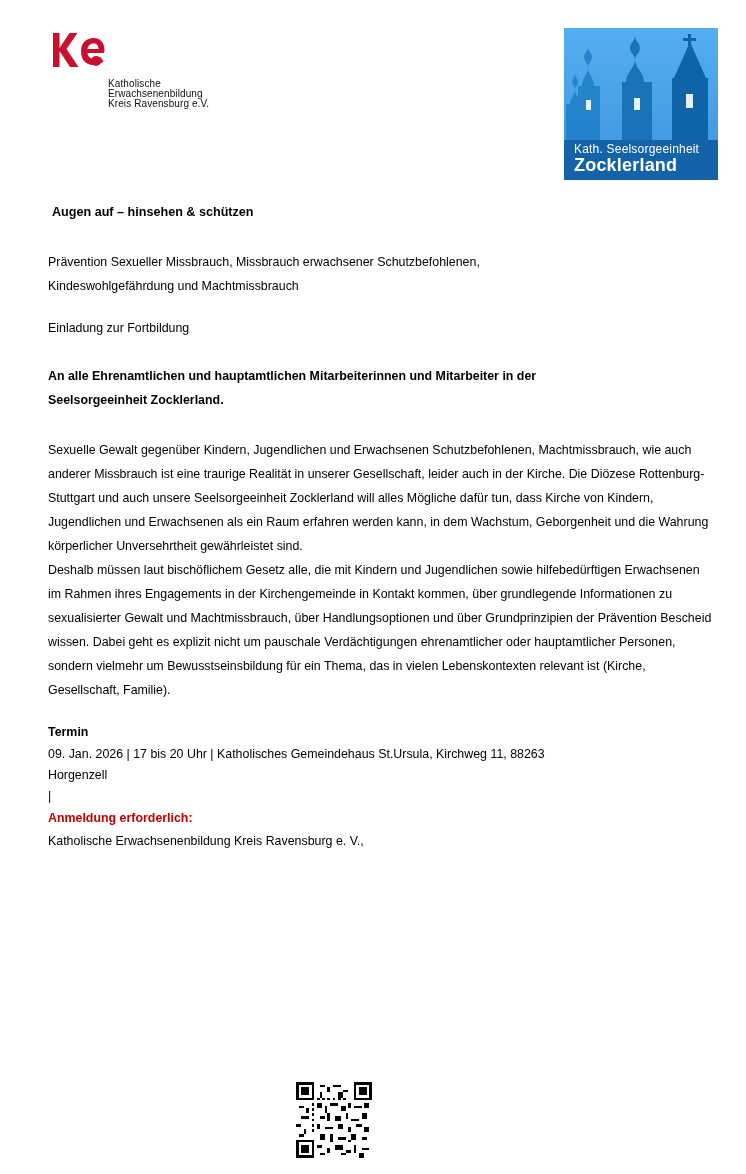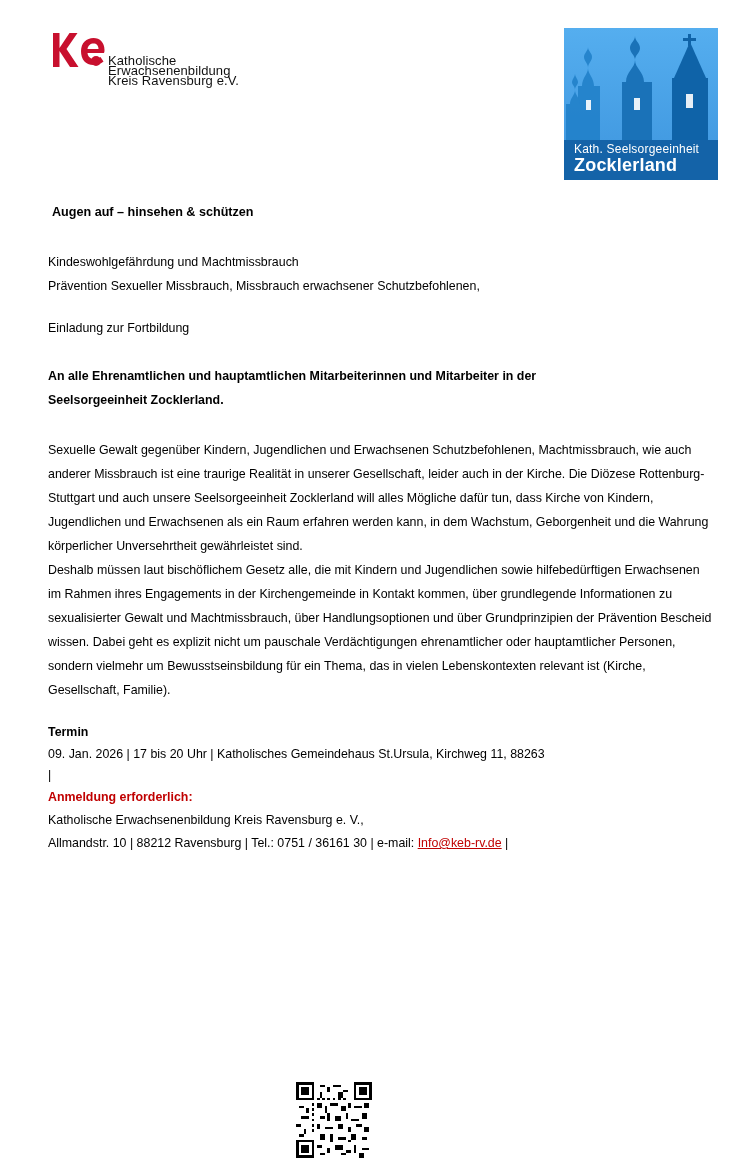--- a/index.html
+++ b/index.html
@@ -42,22 +42,22 @@
   .keb-mark {
     position: absolute;
     left: 0;
     top: 0;
     width: 56px;
     height: 40px;
   }
   .keb-text {
     position: absolute;
     left: 58px;
-    top: 26px;
-    font-size: 13px;
+    top: 49px;
+    font-size: 10px;
     line-height: 10px;
     color: #111;
     letter-spacing: 0.1px;
   }
 
   .badge {
     position: absolute;
     right: 28px;
     top: 6px;
     width: 154px;
@@ -217,47 +217,47 @@
       <div class="bar-small">Kath. Seelsorgeeinheit</div>
       <div class="bar-big">Zocklerland</div>
     </div>
   </div>
 
   <div class="content">
 
     <p class="t-title">Augen auf – hinsehen &amp; schützen</p>
 
     <div class="block">
+      <div>Prävention Sexueller Missbrauch, Missbrauch erwachsener Schutzbefohlenen,</div>
       <div>Kindeswohlgefährdung und Machtmissbrauch</div>
-      <div>Prävention Sexueller Missbrauch, Missbrauch erwachsener Schutzbefohlenen,</div>
     </div>
 
     <p class="p" style="margin-bottom:24px;">Einladung zur Fortbildung</p>
 
     <div class="block" style="margin-bottom:26px;">
       <div class="p bold nomargin">An alle Ehrenamtlichen und hauptamtlichen Mitarbeiterinnen und Mitarbeiter in der</div>
       <div class="p bold nomargin">Seelsorgeeinheit Zocklerland.</div>
     </div>
 
     <p class="p" style="margin-bottom:0;">Sexuelle Gewalt gegenüber Kindern, Jugendlichen und Erwachsenen Schutzbefohlenen, Machtmissbrauch, wie auch anderer Missbrauch ist eine traurige Realität in unserer Gesellschaft, leider auch in der Kirche. Die Diözese Rottenburg-Stuttgart und auch unsere Seelsorgeeinheit Zocklerland will alles Mögliche dafür tun, dass Kirche von Kindern, Jugendlichen und Erwachsenen als ein Raum erfahren werden kann, in dem Wachstum, Geborgenheit und die Wahrung körperlicher Unversehrtheit gewährleistet sind.</p>
 
     <p class="p" style="margin-bottom:18px;">Deshalb müssen laut bischöflichem Gesetz alle, die mit Kindern und Jugendlichen sowie hilfebedürftigen Erwachsenen im Rahmen ihres Engagements in der Kirchengemeinde in Kontakt kommen, über grundlegende Informationen zu sexualisierter Gewalt und Machtmissbrauch, über Handlungsoptionen und über Grundprinzipien der Prävention Bescheid wissen. Dabei geht es explizit nicht um pauschale Verdächtigungen ehrenamtlicher oder hauptamtlicher Personen, sondern vielmehr um Bewusstseinsbildung für ein Thema, das in vielen Lebenskontexten relevant ist (Kirche, Gesellschaft, Familie).</p>
 
 
 
     <div class="block" style="margin-bottom:0;">
       <div class="termin-head">Termin</div>
       <div class="termin-line">09. Jan. 2026 | 17 bis 20 Uhr | Katholisches Gemeindehaus St.Ursula, Kirchweg 11, 88263</div>
+      <div class="termin-line">Horgenzell</div>
       <div class="caret">|</div>
     </div>
 
     <div class="block" style="margin-bottom:0;">
       <div class="anm">Anmeldung erforderlich:</div>
       <div class="contact-line">Katholische Erwachsenenbildung Kreis Ravensburg e. V.,</div>
-      <div class="contact-line"><span>Allmandstr. 10 | 88212 Ravensburg | Tel.: 0751 / 36161 30 | e-mail: </span><a class="mail-link" href="#">Info@keb-rv.de</a><span> |</span></div>
     </div>
 
   </div>
 
   <svg class="qr" viewBox="0 0 29 29" shape-rendering="crispEdges">
     <rect width="29" height="29" fill="#ffffff"></rect>
     <g fill="#000000">
 
       <rect x="0" y="0" width="7" height="1"></rect>
         <rect x="0" y="6" width="7" height="1"></rect>

